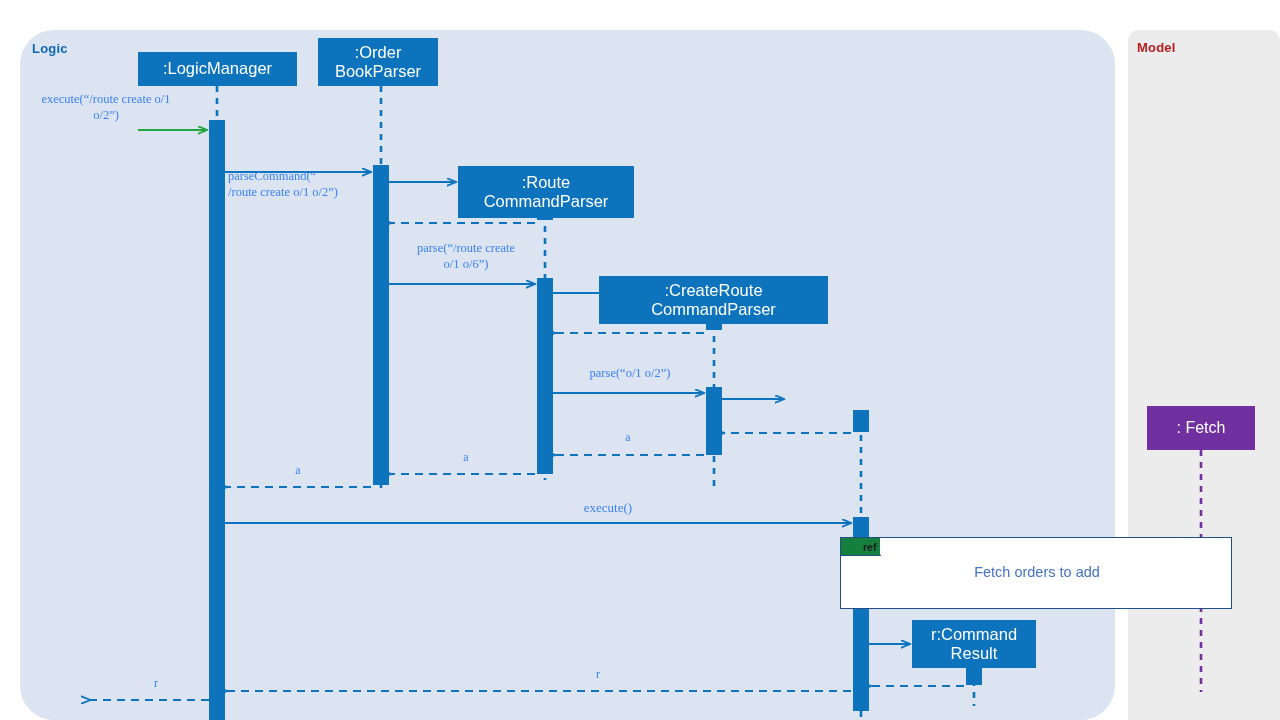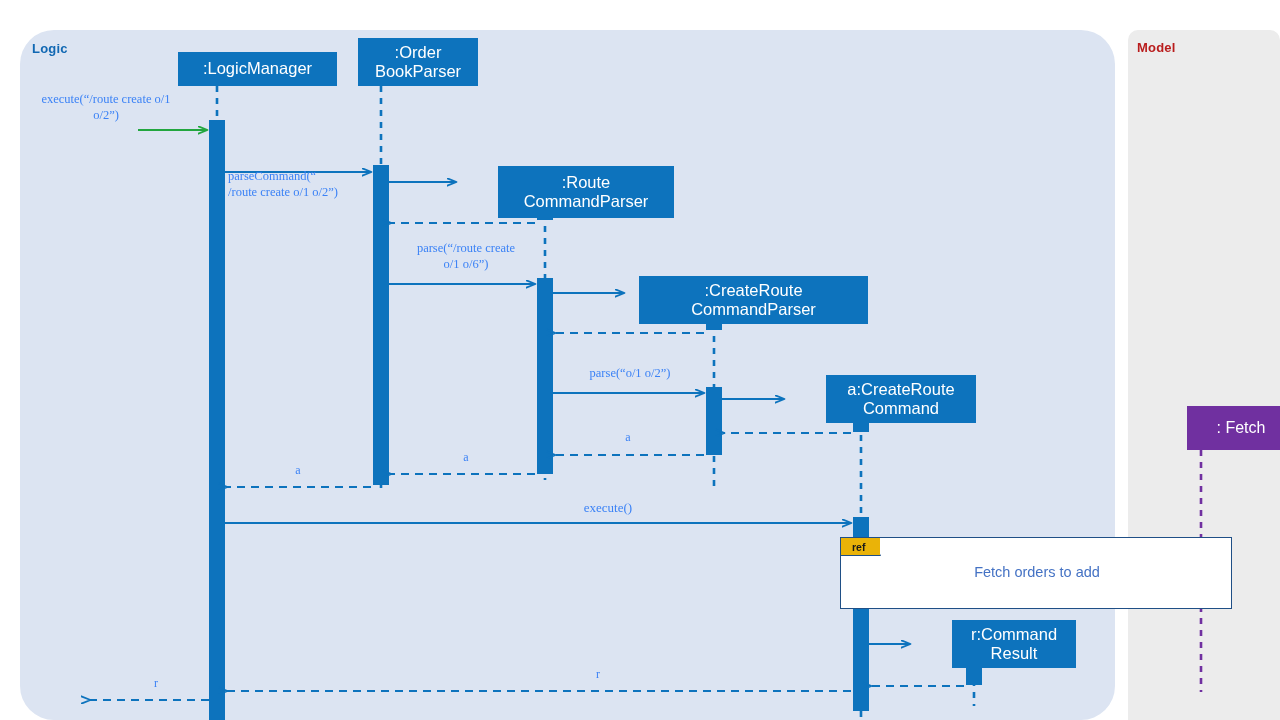--- a/index.html
+++ b/index.html
@@ -60,21 +60,20 @@
     background: #0d73bd;
     color: #ffffff;
     display: flex;
     align-items: center;
     justify-content: center;
     text-align: center;
     font-size: 16.5px;
     line-height: 1.18;
     box-sizing: border-box;
     padding: 0 4px;
-    margin-left: 40px;
   }
   .participant.model-actor {
     background: #7030a0;
     font-size: 16px;
   }
 
   
   .msg {
     position: absolute;
     color: #3b82f6;
@@ -94,29 +93,29 @@
     width: 392px; height: 72px;
     background: #ffffff;
     border: 1px solid #1f4f86;
     box-sizing: border-box;
   }
   .ref-tag {
     position: absolute;
     left: 0; top: 0;
     width: 40px; height: 18px;
     box-sizing: border-box;
-    background: #eab308;
+    background: #15803d;
     border-right: 1px solid #1f4f86;
     border-bottom: 1px solid #1f4f86;
     font-size: 10.5px;
     font-weight: bold;
     color: #1a1a1a;
     display: flex;
     align-items: center;
-    padding-left: 11px;
+    padding-left: 22px;
     text-align: center;
   }
   .ref-tag::after {
     content: "";
     position: absolute;
     right: -8px; top: 0;
     width: 0; height: 0;
     border-left: 8px solid #ffffff;
     border-bottom: 18px solid transparent;
   }
@@ -237,22 +236,20 @@
 
   <div class="participant" style="left: 318px; top: 38px; width: 120px; height: 48px; white-space: pre-line;">:Order
 BookParser</div>
 
   <div class="participant" style="left: 458px; top: 166px; width: 176px; height: 52px; white-space: pre-line;">:Route
 CommandParser</div>
 
   <div class="participant" style="left: 599px; top: 276px; width: 229px; height: 48px; white-space: pre-line;">:CreateRoute
 CommandParser</div>
 
-  <div class="participant" style="left: 786px; top: 375px; width: 150px; height: 48px; white-space: pre-line;">a:CreateRoute
-Command</div>
 
   <div class="participant" style="left: 912px; top: 620px; width: 124px; height: 48px; white-space: pre-line;">r:Command
 Result</div>
 
   <div class="participant model-actor" style="left: 1147px; top: 406px; width: 108px; height: 44px; white-space: pre-line;">: Fetch</div>
 
   <div class="msg" style="left: 12px; top: 92px; width: 188px; white-space: pre-line;">execute(“/route create o/1
 o/2”)</div>
 
   <div class="msg" style="left: 228px; top: 121px; width: 160px; text-align: left; white-space: pre-line; margin-top: 48px;">parseCommand(“

